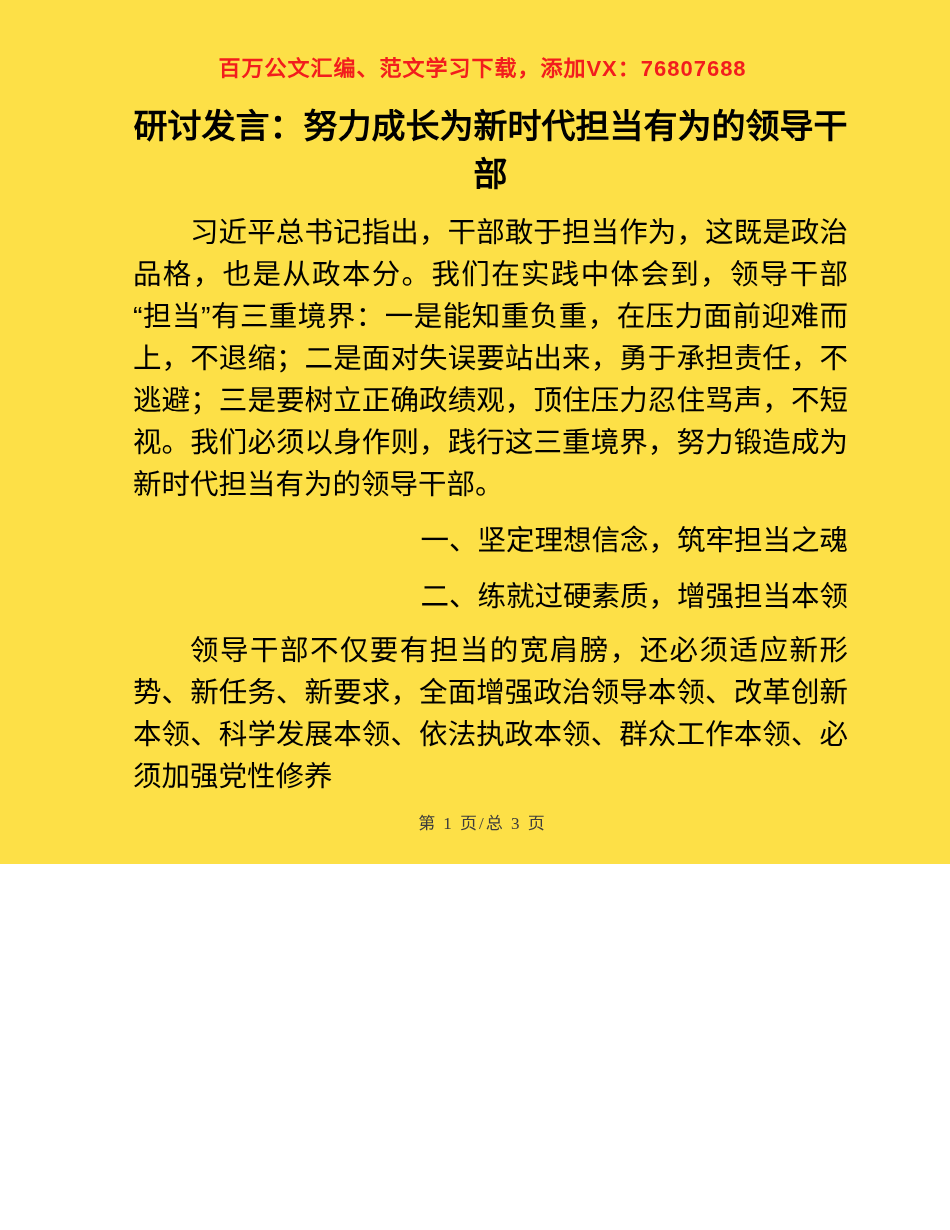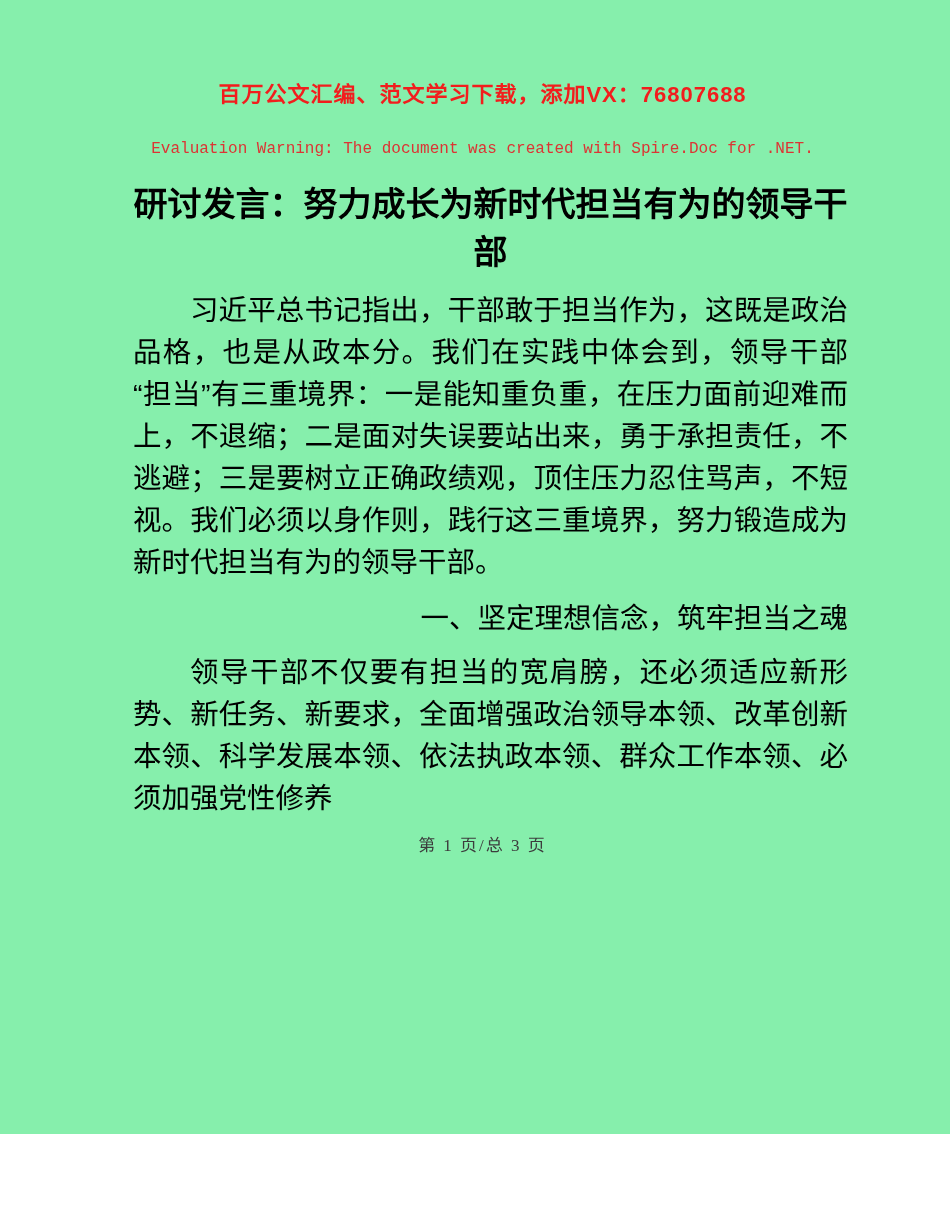--- a/index.html
+++ b/index.html
@@ -10,24 +10,24 @@
   body {
     width: 950px;
     height: 1230px;
     overflow: hidden;
     font-family: "Liberation Sans", sans-serif;
     color: #000000;
     box-sizing: border-box;
   }
   .page {
     width: 950px;
-    height: 1134px;
+    height: 864px;
     box-sizing: border-box;
-    padding: 80px 118px 0 133px;
-    background: #86efac;
+    padding: 54px 118px 0 133px;
+    background: #fde047;
   }
   .promo-line {
     text-align: center;
     color: #f21d1d;
     font-size: 22px;
     line-height: 30px;
     font-weight: 600;
     letter-spacing: 1px;
   }
   .eval-warning {
@@ -78,25 +78,25 @@
     letter-spacing: 2px;
   }
 </style>
 </head>
 <body>
 
 <div class="page">
 
   <div class="promo-line">百万公文汇编、范文学习下载，添加VX：76807688</div>
 
-  <div class="eval-warning">Evaluation Warning: The document was created with Spire.Doc for .NET.</div>
 
   <h1 class="doc-title">研讨发言：努力成长为新时代担当有为的领导干部</h1>
 
   <div class="doc-body">
       <div class="block paragraph">习近平总书记指出，干部敢于担当作为，这既是政治品格，也是从政本分。我们在实践中体会到，领导干部“担当”有三重境界：一是能知重负重，在压力面前迎难而上，不退缩；二是面对失误要站出来，勇于承担责任，不逃避；三是要树立正确政绩观，顶住压力忍住骂声，不短视。我们必须以身作则，践行这三重境界，努力锻造成为新时代担当有为的领导干部。</div>
       <div class="block heading">一、坚定理想信念，筑牢担当之魂</div>
+      <div class="block heading">二、练就过硬素质，增强担当本领</div>
       <div class="block paragraph">领导干部不仅要有担当的宽肩膀，还必须适应新形势、新任务、新要求，全面增强政治领导本领、改革创新本领、科学发展本领、依法执政本领、群众工作本领、必须加强党性修养</div>
     </div>
 
   <div class="page-footer">第 1 页/总 3 页</div>
 
 </div>
 
 </body></html>

